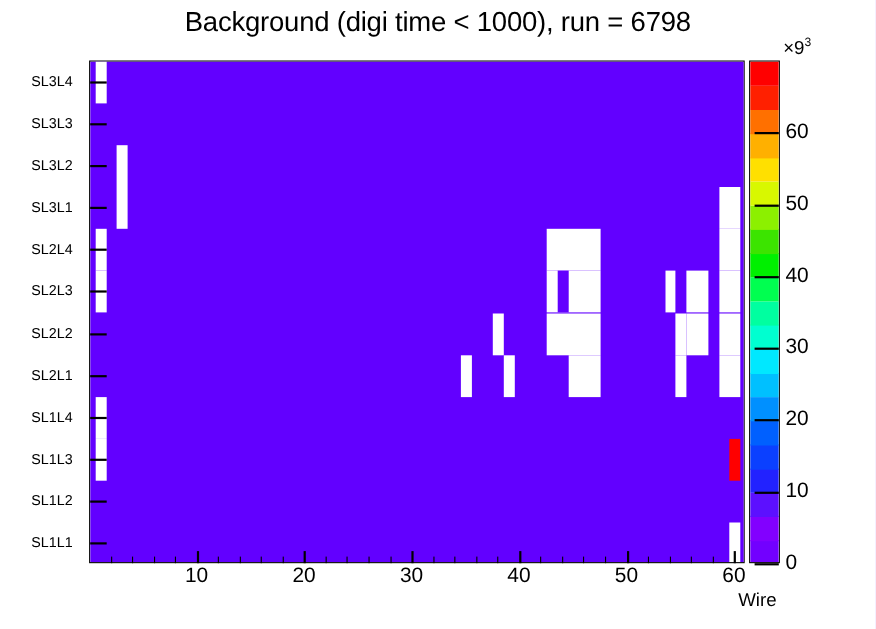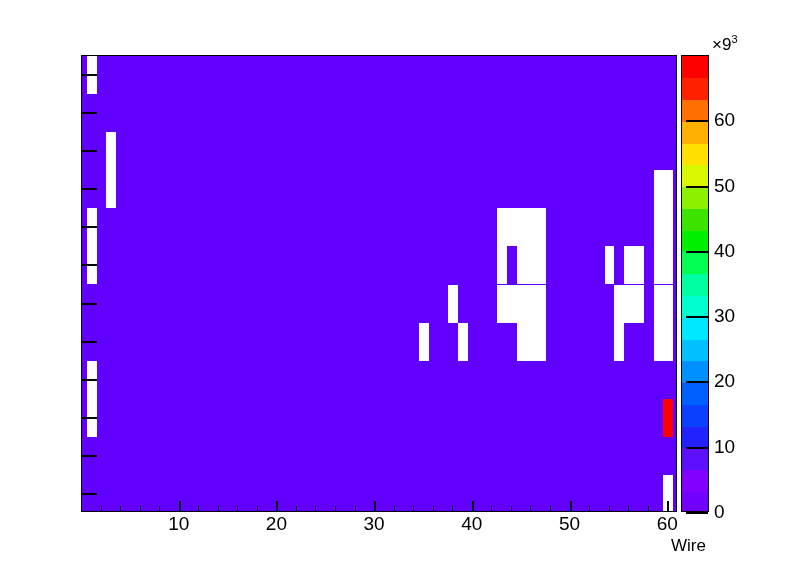--- a/index.html
+++ b/index.html
@@ -153,20 +153,21 @@
   #cb-multiplier sup {
     font-size: 11px;
     vertical-align: super;
   }
 </style>
 </head>
 <body>
 
 <div id="canvas">
 
+  <div id="plot-title">Background (digi time &lt; 1000), run = 6798</div>
 
   <div id="plot-frame">
     <div id="heatmap-cells">
         <div class="hm-cell" style="left: 0px; top: 0px; width: 596px; height: 457px; background: rgb(98, 0, 255);"></div>
         <div class="hm-cell" style="left: 4.88525px; width: 9.77049px; top: 0px; height: 38.0833px; background: rgb(255, 255, 255);"></div>
         <div class="hm-cell" style="left: 4.88525px; width: 9.77049px; top: 152.333px; height: 38.0833px; background: rgb(255, 255, 255);"></div>
         <div class="hm-cell" style="left: 4.88525px; width: 9.77049px; top: 190.417px; height: 38.0833px; background: rgb(255, 255, 255);"></div>
         <div class="hm-cell" style="left: 4.88525px; width: 9.77049px; top: 304.667px; height: 38.0833px; background: rgb(255, 255, 255);"></div>
         <div class="hm-cell" style="left: 4.88525px; width: 9.77049px; top: 342.75px; height: 38.0833px; background: rgb(255, 255, 255);"></div>
         <div class="hm-cell" style="left: 24.4262px; width: 9.77049px; top: 76.1667px; height: 38.0833px; background: rgb(255, 255, 255);"></div>
@@ -187,20 +188,34 @@
         <div class="hm-cell" style="left: 571.574px; width: 19.541px; top: 114.25px; height: 38.0833px; background: rgb(255, 255, 255);"></div>
         <div class="hm-cell" style="left: 571.574px; width: 19.541px; top: 152.333px; height: 38.0833px; background: rgb(255, 255, 255);"></div>
         <div class="hm-cell" style="left: 571.574px; width: 19.541px; top: 190.417px; height: 38.0833px; background: rgb(255, 255, 255);"></div>
         <div class="hm-cell" style="left: 571.574px; width: 19.541px; top: 228.5px; height: 38.0833px; background: rgb(255, 255, 255);"></div>
         <div class="hm-cell" style="left: 571.574px; width: 19.541px; top: 266.583px; height: 38.0833px; background: rgb(255, 255, 255);"></div>
         <div class="hm-cell" style="left: 581.344px; width: 9.77049px; top: 342.75px; height: 38.0833px; background: rgb(255, 0, 0);"></div>
         <div class="hm-cell" style="left: 581.344px; width: 9.77049px; top: 418.917px; height: 38.0833px; background: rgb(255, 255, 255);"></div>
       </div>
   </div>
 
+  <div id="y-axis-labels">
+      <div class="y-label" style="top: 19.0417px;">SL3L4</div>
+      <div class="y-label" style="top: 57.125px;">SL3L3</div>
+      <div class="y-label" style="top: 95.2083px;">SL3L2</div>
+      <div class="y-label" style="top: 133.292px;">SL3L1</div>
+      <div class="y-label" style="top: 171.375px;">SL2L4</div>
+      <div class="y-label" style="top: 209.458px;">SL2L3</div>
+      <div class="y-label" style="top: 247.542px;">SL2L2</div>
+      <div class="y-label" style="top: 285.625px;">SL2L1</div>
+      <div class="y-label" style="top: 323.708px;">SL1L4</div>
+      <div class="y-label" style="top: 361.792px;">SL1L3</div>
+      <div class="y-label" style="top: 399.875px;">SL1L2</div>
+      <div class="y-label" style="top: 437.958px;">SL1L1</div>
+    </div>
   <div id="y-axis-ticks">
       <div class="y-tick" style="top: 74.0417px;"></div>
       <div class="y-tick" style="top: 112.125px;"></div>
       <div class="y-tick" style="top: 150.208px;"></div>
       <div class="y-tick" style="top: 188.292px;"></div>
       <div class="y-tick" style="top: 226.375px;"></div>
       <div class="y-tick" style="top: 264.458px;"></div>
       <div class="y-tick" style="top: 302.542px;"></div>
       <div class="y-tick" style="top: 340.625px;"></div>
       <div class="y-tick" style="top: 378.708px;"></div>

